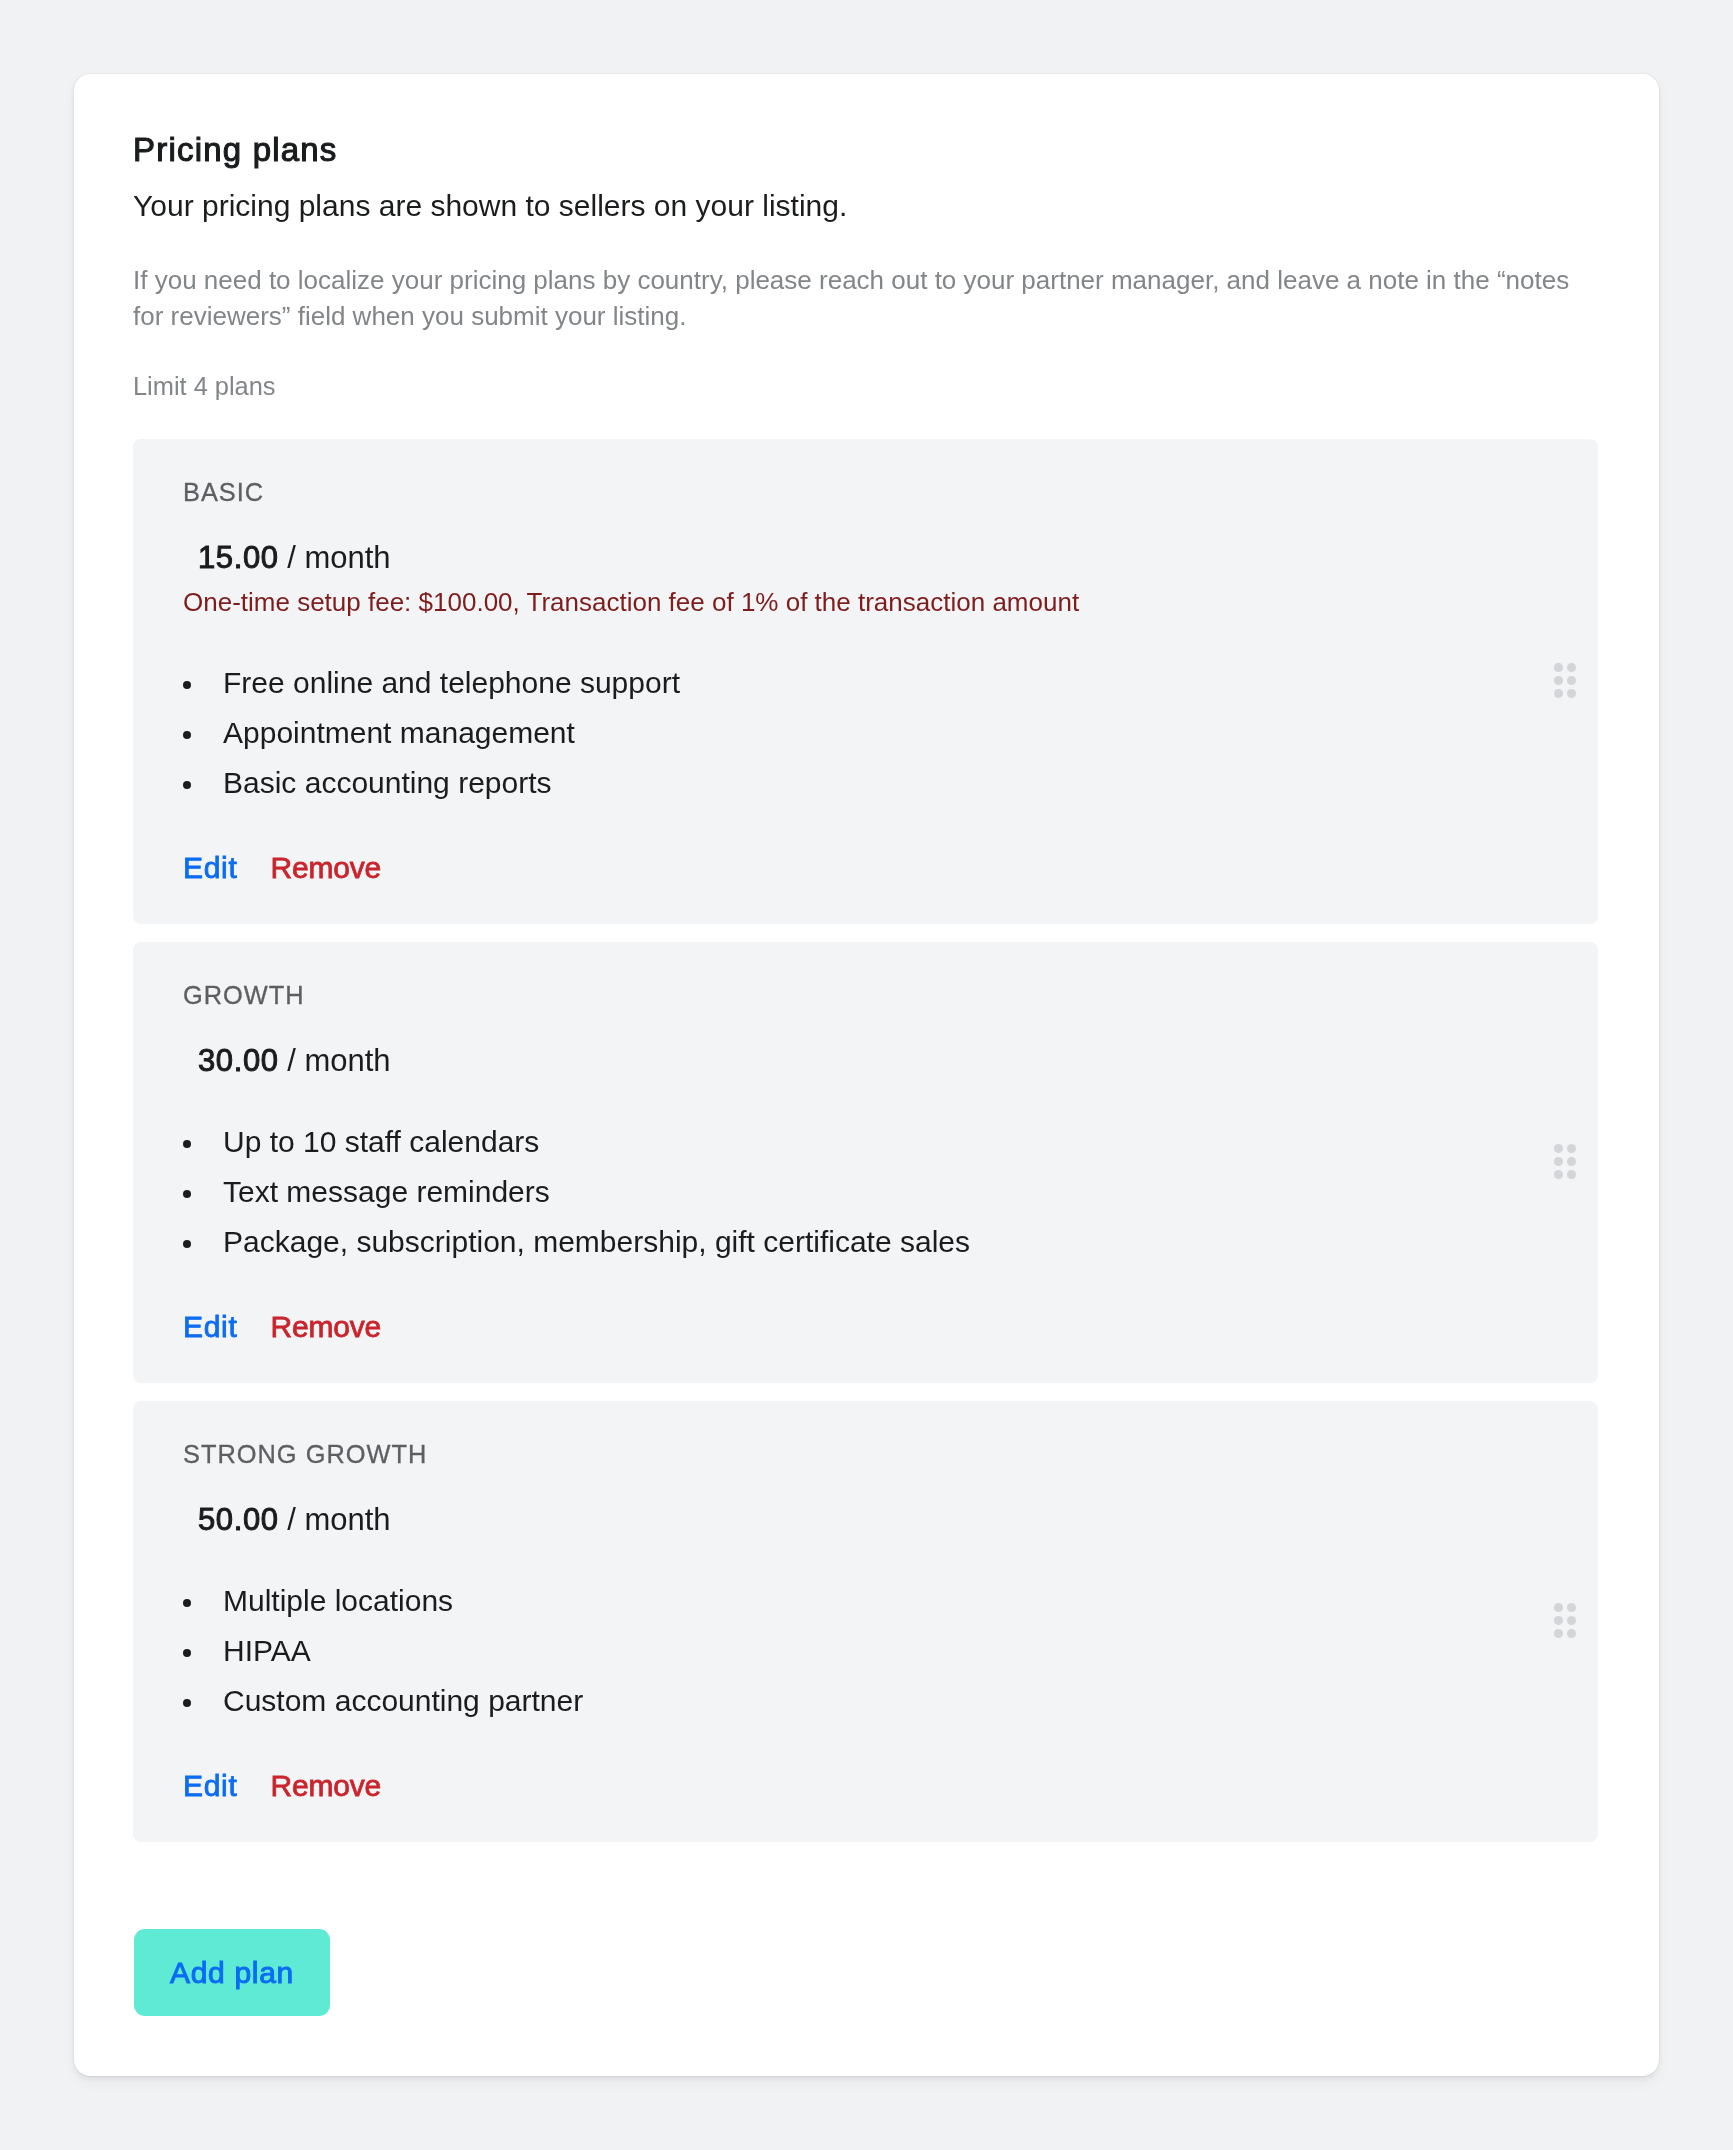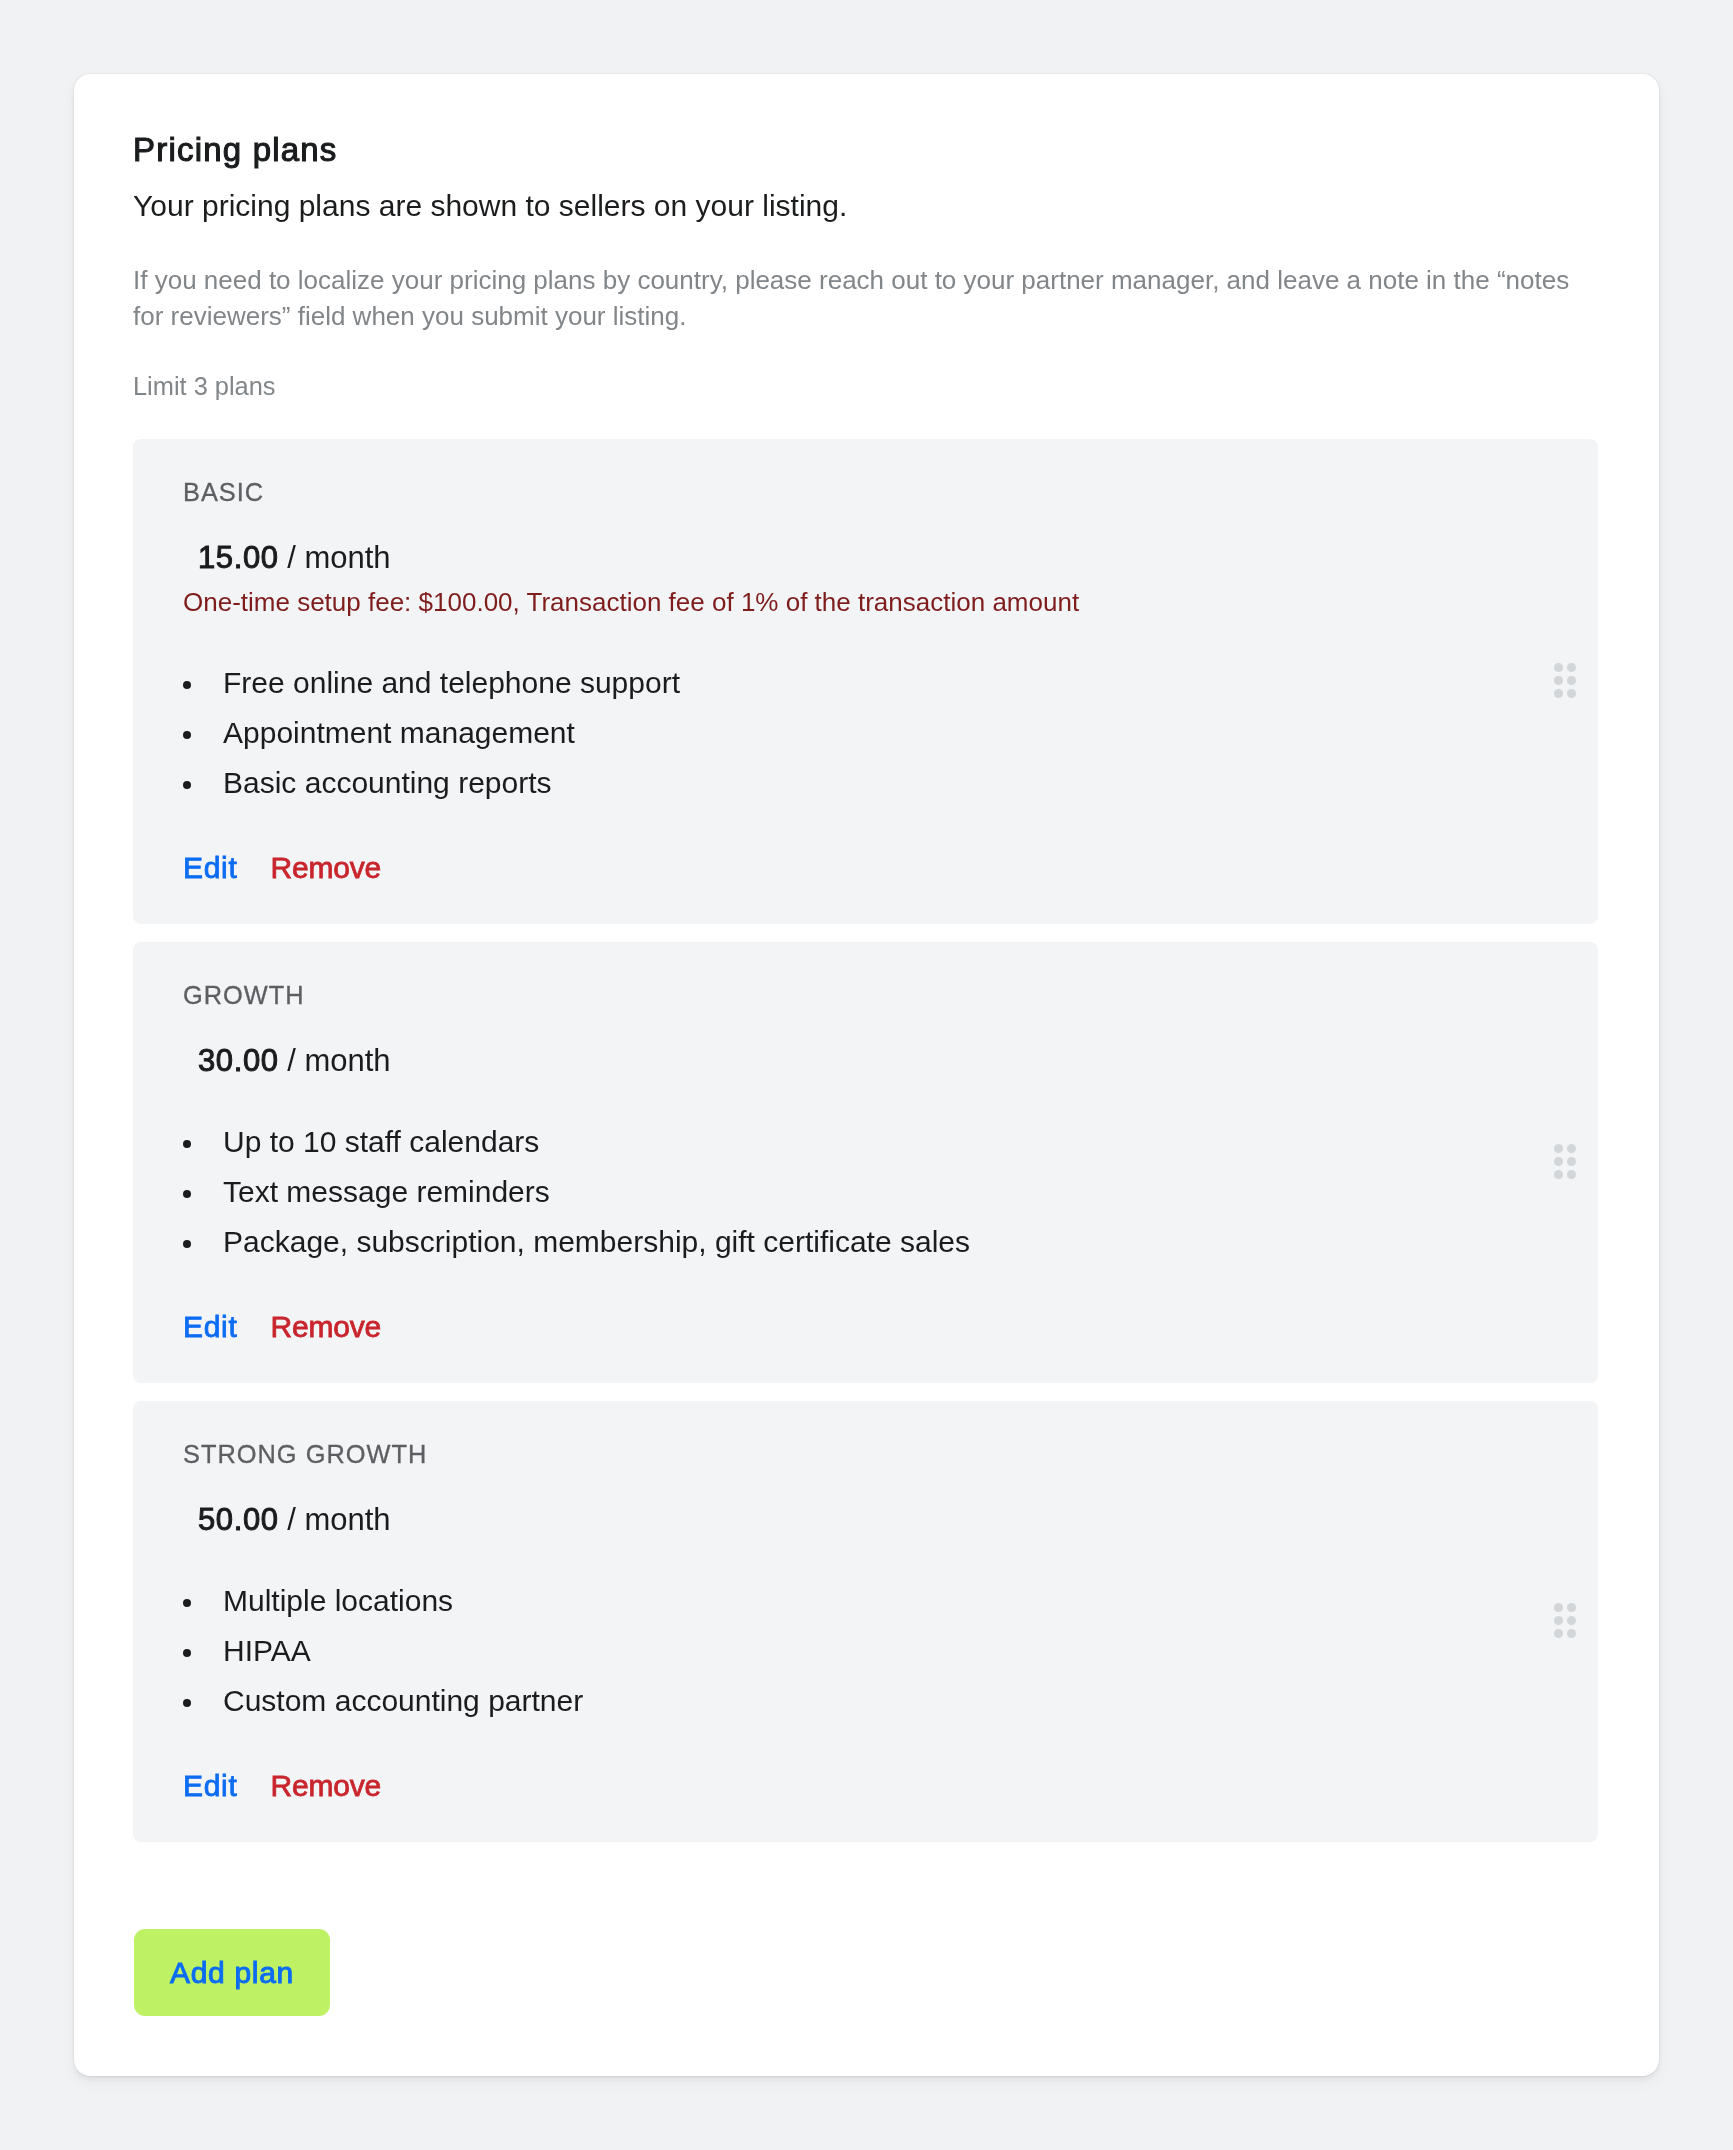--- a/index.html
+++ b/index.html
@@ -82,38 +82,38 @@
     width: 21px; height: 34px;
   }
   .drag i {
     position: absolute; width: 8.7px; height: 8.7px; border-radius: 50%;
     background: #d3d6d9;
   }
 
   .addbtn {
     position: absolute; left: 60px; top: 1855px;
     width: 196px; height: 87px;
-    background: #bef264; border: none; border-radius: 11px;
+    background: #5eead4; border: none; border-radius: 11px;
     color: #0c6cf2; font-size: 30px; font-weight: 400;
     letter-spacing: 0.7px; -webkit-text-stroke: 1px #0c6cf2;
     font-family: "Liberation Sans", sans-serif;
     cursor: pointer;
     padding: 0.6px 0 0 0;
     line-height: 1;
   }
 </style>
 </head>
 <body>
 
 <div class="page">
   <div class="card">
     <div class="page-title">Pricing plans</div>
     <div class="subtitle">Your pricing plans are shown to sellers on your listing.</div>
     <div class="note">If you need to localize your pricing plans by country, please reach out to your partner manager, and leave a note in the “notes for reviewers” field when you submit your listing.</div>
-    <div class="limit">Limit 3 plans</div>
+    <div class="limit">Limit 4 plans</div>
     <div class="plans" id="plans">
         <div class="plan">
           <div class="plan-inner">
             <div class="plan-name">BASIC</div>
             <div class="plan-price"><b>15.00</b> <span>/ month</span></div>
             <div class="plan-fee">One-time setup fee: $100.00, Transaction fee of 1% of the transaction amount</div>
             <ul class="features">
               <li><span class="bullet"></span><span class="ftext">Free online and telephone support</span></li>
               <li><span class="bullet"></span><span class="ftext">Appointment management</span></li>
               <li><span class="bullet"></span><span class="ftext">Basic accounting reports</span></li>

